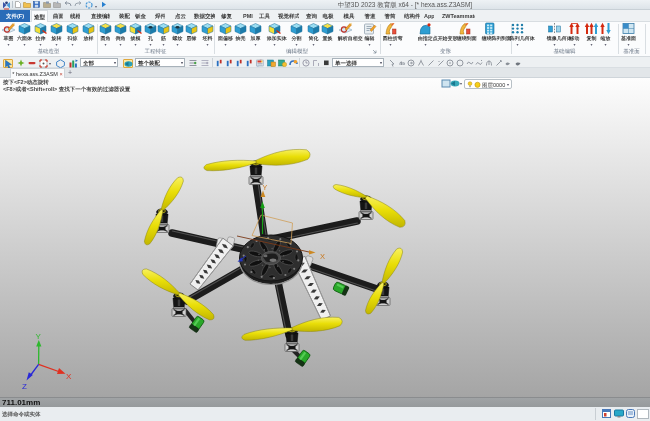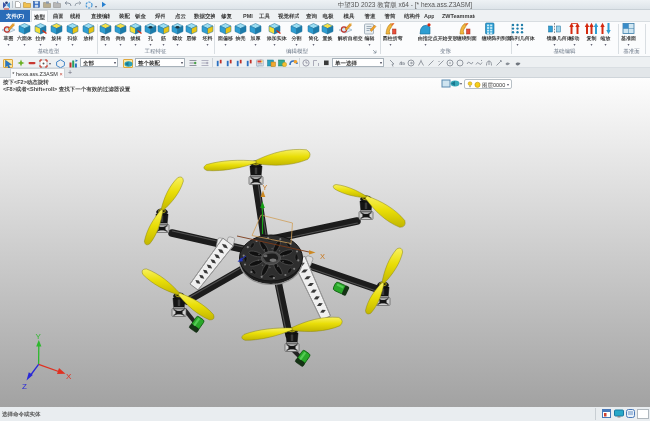--- a/index.html
+++ b/index.html
@@ -948,20 +948,23 @@
 <line x1="30.6" y1="32.3" x2="30.8" y2="14" stroke="#2db82d" stroke-width="1.3"></line>
 <path d="M28.2,14.5 L30.8,8 L33.4,14.5 Z" fill="#2db82d"></path>
 <text x="27.5" y="7" font-size="8" fill="#2db82d" font-family="Liberation Sans">Y</text>
 <line x1="30.6" y1="32.3" x2="52" y2="40" stroke="#e03020" stroke-width="1.3"></line>
 <path d="M51,36 L57.5,41.8 L49,42 Z" fill="#e03020"></path>
 <text x="58" y="47" font-size="8" fill="#e03020" font-family="Liberation Sans">X</text>
 <line x1="30.6" y1="32.3" x2="22" y2="44" stroke="#2828d8" stroke-width="1.3"></line>
 <path d="M24.8,43 L18.5,48.5 L20.8,40.2 Z" fill="#2828d8"></path>
 <text x="14" y="57" font-size="8" fill="#2828d8" font-family="Liberation Sans">Z</text>
 </svg>
+<div id="scalebar">
+      <span>711.01mm</span>
+    </div>
 </div>
 <div id="statusbar">
     <span class="st">选择命令或实体</span>
 <div style="position:absolute;left:595px;top:1px;width:1px;height:12px;background:#c8ced3"></div>
 <div class="sic" style="left:602px">
       <svg width="9" height="9">
         <rect x="0.5" y="0.5" width="8" height="8" fill="#fff" stroke="#4878b8"></rect>
         <rect x="0.5" y="0.5" width="8" height="2.5" fill="#4878b8"></rect>
         <rect x="2" y="4" width="2.5" height="3.5" fill="#d04030"></rect>
       </svg>

